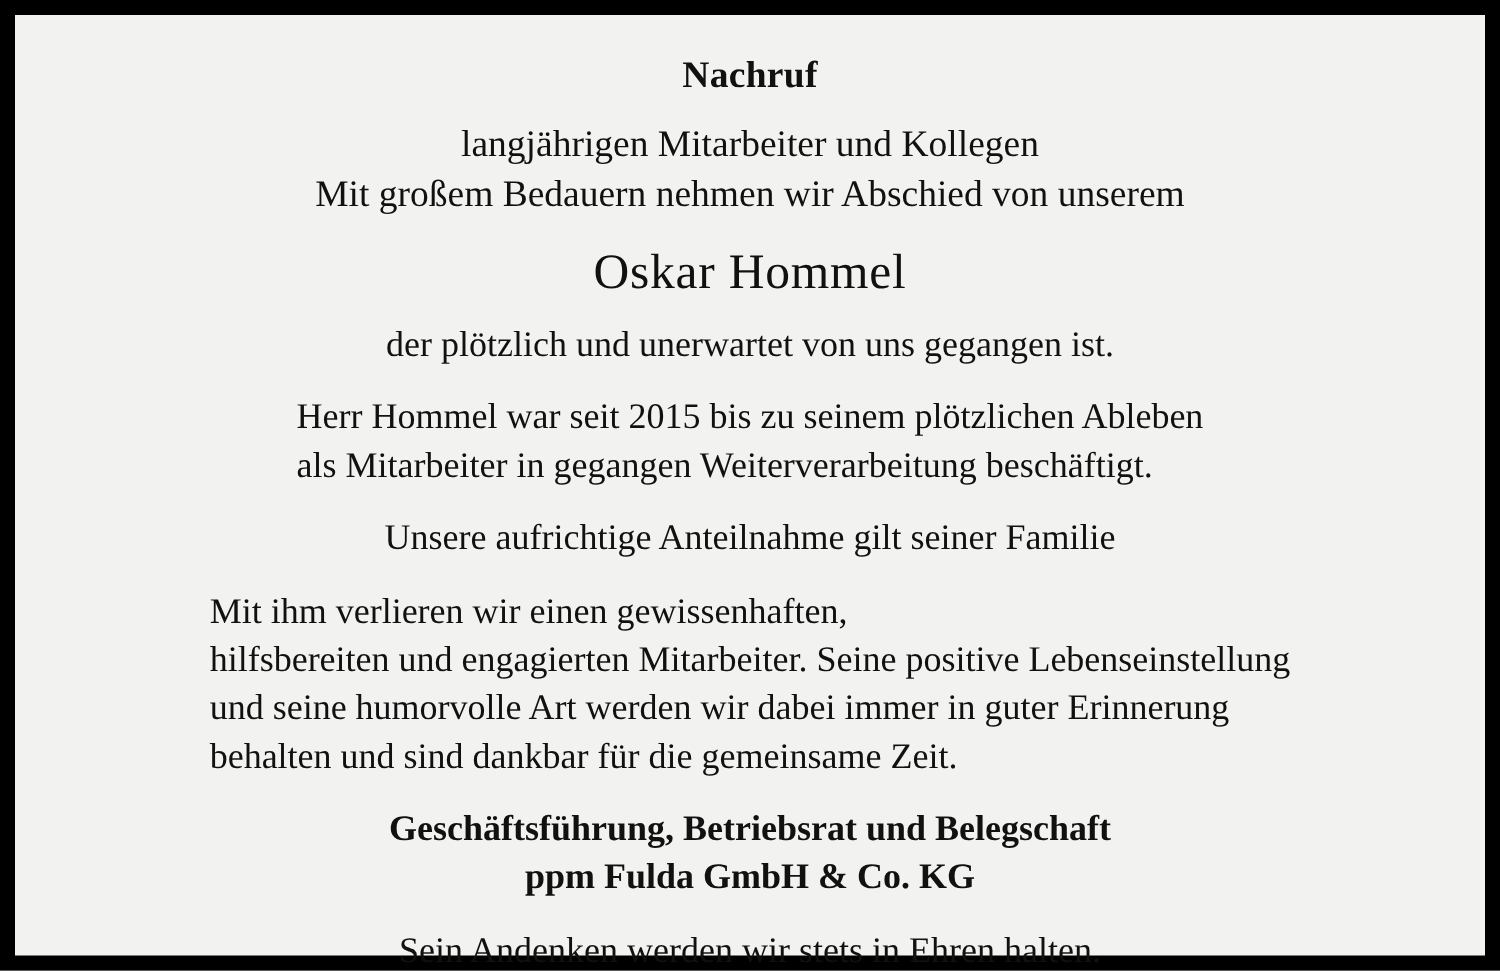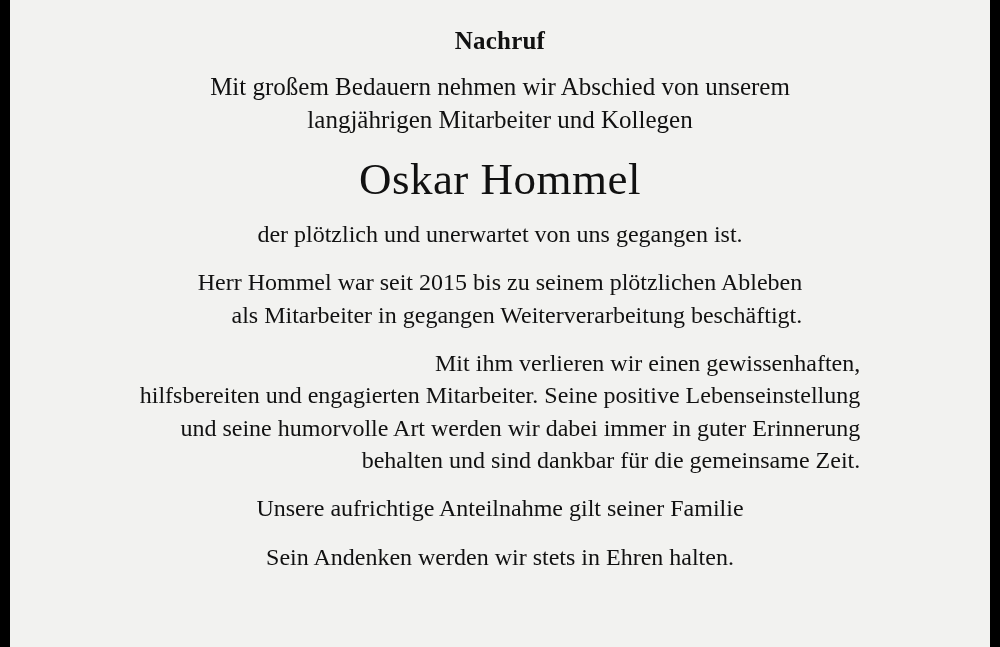--- a/index.html
+++ b/index.html
@@ -10,21 +10,21 @@
   body {
     width: 1000px;
     height: 647px;
     font-family: "Liberation Serif", serif;
   }
   .obituary-frame {
     box-sizing: border-box;
     width: 1000px;
     height: 647px;
     background: #000000;
-    padding: 0 10px;
+    padding: 10px 10px;
   }
   .obituary-card {
     box-sizing: border-box;
     width: 100%;
     height: 100%;
     background: #f2f2f0;
     display: flex;
     flex-direction: column;
     align-items: center;
     justify-content: flex-start;
@@ -40,31 +40,31 @@
     margin-bottom: 14px;
   }
   .intro {
     font-size: 25px;
     line-height: 1.32;
     text-align: center;
     max-width: 660px;
     margin-bottom: 10px;
   }
   .deceased-name {
-    font-size: 45px;
+    font-size: 33px;
     font-weight: normal;
     letter-spacing: 0.5px;
     text-align: left;
     line-height: 1.15;
     margin: 8px 0 12px 0;
   }
   .para {
     font-size: 24px;
     line-height: 1.35;
-    text-align: right;
+    text-align: left;
     max-width: 790px;
     margin-bottom: 16px;
   }
   .para-wide {
     max-width: 830px;
   }
   .signature {
     font-size: 24px;
     font-weight: bold;
     line-height: 1.35;
@@ -81,39 +81,43 @@
 </style>
 </head>
 <body>
 
 <div class="obituary-frame">
   <div class="obituary-card">
 
     <div class="heading">Nachruf</div>
 
     <div class="intro">
+      <span class="line">langjährigen Mitarbeiter und Kollegen</span>
       <span class="line">Mit großem Bedauern nehmen wir Abschied von unserem</span>
-      <span class="line">langjährigen Mitarbeiter und Kollegen</span>
     </div>
 
     <div class="deceased-name">Oskar Hommel</div>
 
     <div class="para">der plötzlich und unerwartet von uns gegangen ist.</div>
 
     <div class="para">
       <span class="line">Herr Hommel war seit 2015 bis zu seinem plötzlichen Ableben</span>
       <span class="line">als Mitarbeiter in gegangen Weiterverarbeitung beschäftigt.</span>
     </div>
 
+    <div class="para">Unsere aufrichtige Anteilnahme gilt seiner Familie</div>
+
     <div class="para para-wide">
       <span class="line">Mit ihm verlieren wir einen gewissenhaften,</span>
       <span class="line">hilfsbereiten und engagierten Mitarbeiter. Seine positive Lebenseinstellung</span>
       <span class="line">und seine humorvolle Art werden wir dabei immer in guter Erinnerung</span>
       <span class="line">behalten und sind dankbar für die gemeinsame Zeit.</span>
     </div>
 
-    <div class="para">Unsere aufrichtige Anteilnahme gilt seiner Familie</div>
-
+    <div class="signature">
+      <span class="line">Geschäftsführung, Betriebsrat und Belegschaft</span>
+      <span class="line">ppm Fulda GmbH &amp; Co. KG</span>
+    </div>
 
     <div class="closing">Sein Andenken werden wir stets in Ehren halten.</div>
 
   </div>
 </div>
 
 </body></html>

